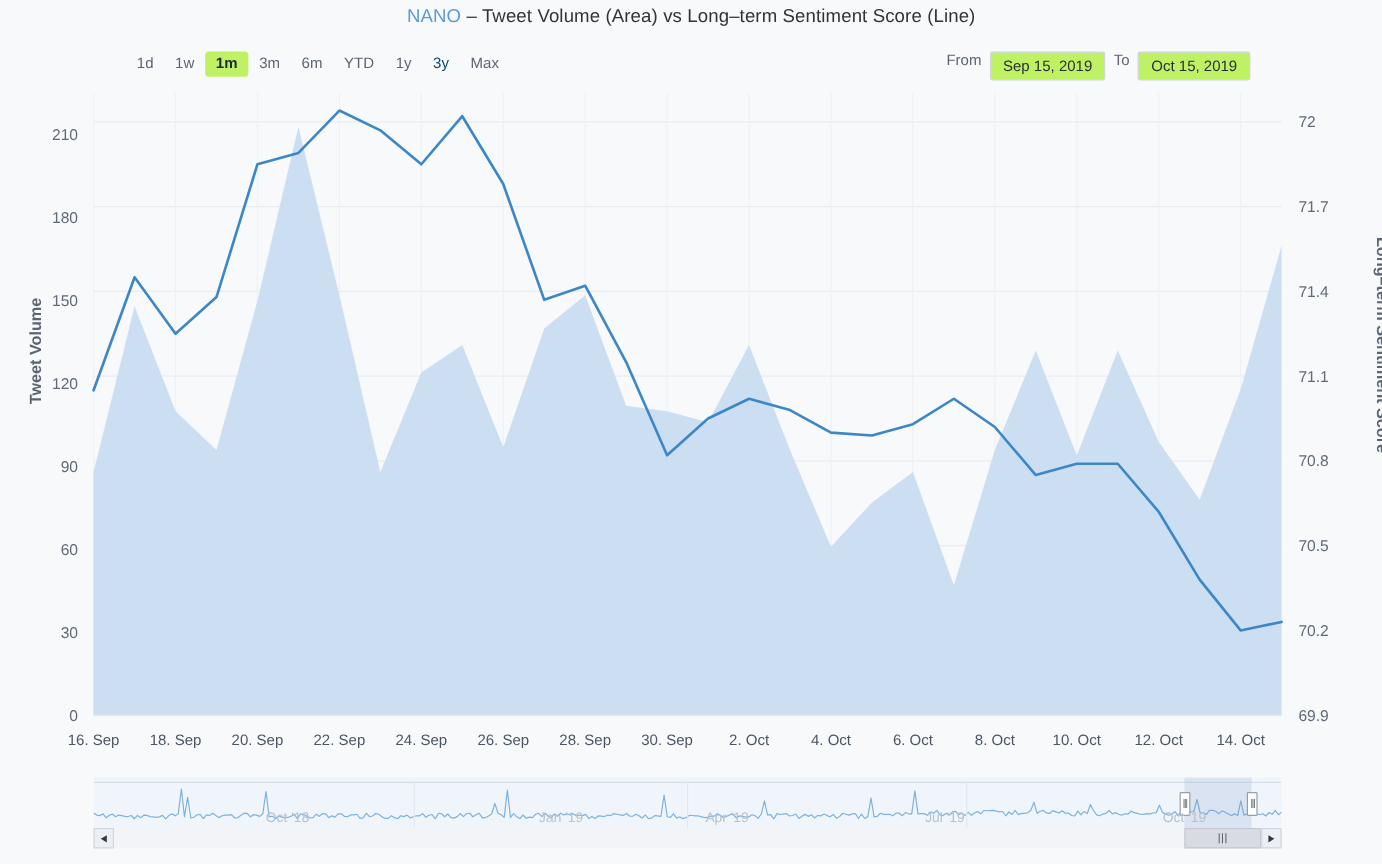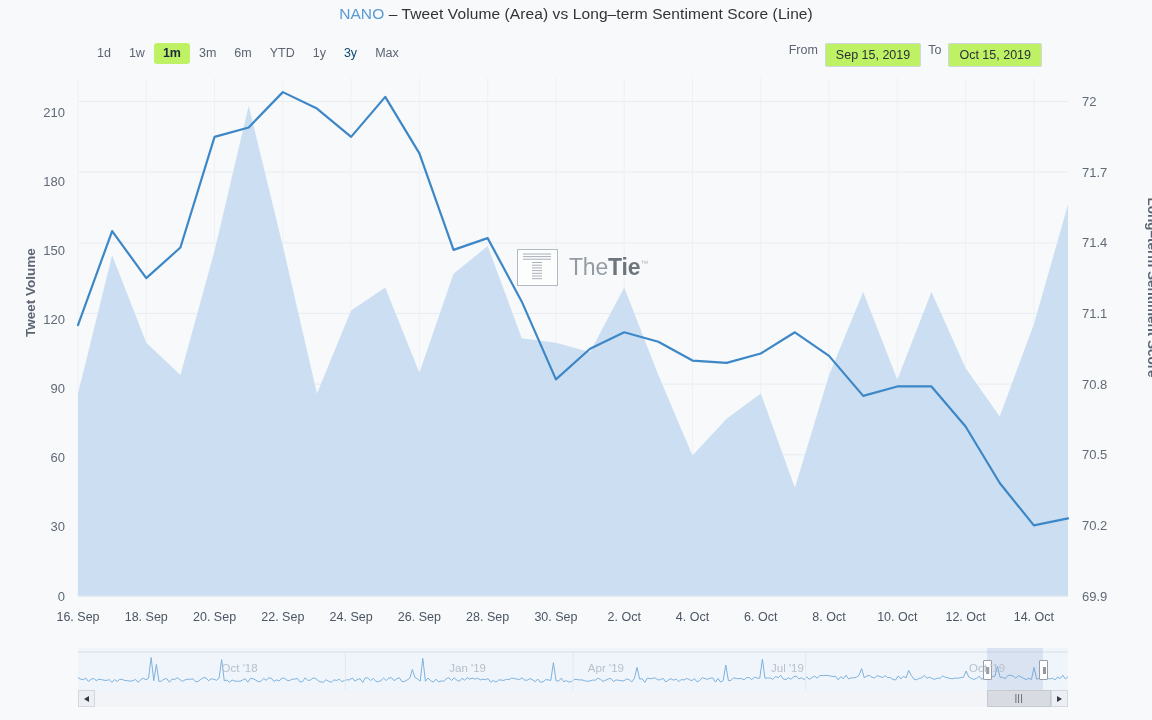--- a/index.html
+++ b/index.html
@@ -32,21 +32,21 @@
     color: #333333;
     letter-spacing: 0.1px;
     white-space: nowrap;
   }
   .chart-title .ticker {
     color: #5b9bd5;
   }
   
   .range-selector {
     position: absolute;
-    left: 88px; top: 43px;
+    left: 105px; top: 43px;
     display: flex;
     align-items: center;
     gap: 0px;
   }
   .range-btn {
     font-size: 12.5px;
     color: #5d6573;
     padding: 3px 9px;
     border-radius: 3px;
     line-height: 15px;
@@ -159,21 +159,21 @@
     position: absolute;
     left: 78px;
     top: 648px;
     width: 990px;
     height: 44px;
   }
   .nav-label {
     position: absolute;
     font-size: 11.5px;
     color: #b8c0ca;
-    top: 14px;
+    top: 28px;
   }
   .nav-sel {
     position: absolute;
     top: 0;
     height: 44px;
     background: rgba(120,150,200,0.18);
     border-left: 0;
   }
   .nav-handle {
     position: absolute;
@@ -330,39 +330,20 @@
       <text x="624.2068965517242" y="621" text-anchor="middle" class="tick-label-x">2. Oct</text>
       <text x="692.4827586206897" y="621" text-anchor="middle" class="tick-label-x">4. Oct</text>
       <text x="760.7586206896551" y="621" text-anchor="middle" class="tick-label-x">6. Oct</text>
       <text x="829.0344827586207" y="621" text-anchor="middle" class="tick-label-x">8. Oct</text>
       <text x="897.3103448275862" y="621" text-anchor="middle" class="tick-label-x">10. Oct</text>
       <text x="965.5862068965517" y="621" text-anchor="middle" class="tick-label-x">12. Oct</text>
       <text x="1033.8620689655172" y="621" text-anchor="middle" class="tick-label-x">14. Oct</text>
       <line x1="78" y1="596" x2="1068" y2="596" stroke="#e0e6ec" stroke-width="1"></line>
     </svg>
 
-  <div class="watermark">
-    <div class="wm-logo">
-      <svg width="38" height="34" viewBox="0 0 38 34">
-        <g stroke="#8d949e" stroke-width="1" fill="none">
-          <line x1="5" y1="4" x2="33" y2="4"></line>
-          <line x1="5" y1="6.6" x2="33" y2="6.6"></line>
-          <line x1="5" y1="9.2" x2="33" y2="9.2"></line>
-          <line x1="14" y1="12.5" x2="24" y2="12.5"></line>
-          <line x1="14" y1="15.2" x2="24" y2="15.2"></line>
-          <line x1="14" y1="17.9" x2="24" y2="17.9"></line>
-          <line x1="14" y1="20.6" x2="24" y2="20.6"></line>
-          <line x1="14" y1="23.3" x2="24" y2="23.3"></line>
-          <line x1="14" y1="26" x2="24" y2="26"></line>
-          <line x1="14" y1="28.7" x2="24" y2="28.7"></line>
-        </g>
-      </svg>
-    </div>
-    <div class="wm-text"><span>The</span><b>Tie</b><span class="wm-tm">™</span></div>
-  </div>
 
   <div class="navigator">
     <svg id="nav-svg" width="990" height="44">
         <rect x="0" y="0" width="990" height="44" fill="#eaf3fb" fill-opacity="0.55"></rect>
         <line x1="0" y1="4" x2="990" y2="4" stroke="#d7dde4" stroke-width="1"></line>
         <path d="M0.00,29.60 L2.61,31.20 L5.22,31.70 L7.84,30.17 L10.45,33.49 L13.06,31.34 L15.67,30.39 L18.28,32.67 L20.90,31.23 L23.51,31.62 L26.12,32.26 L28.73,32.44 L31.35,31.57 L33.96,34.32 L36.57,31.54 L39.18,33.39 L41.79,31.35 L44.41,31.52 L47.02,32.54 L49.63,32.65 L52.24,33.13 L54.85,32.75 L57.47,31.45 L60.08,34.36 L62.69,31.63 L65.30,30.20 L67.92,31.85 L70.53,30.21 L73.14,9.50 L75.75,32.72 L78.36,16.40 L80.98,33.53 L83.59,33.06 L86.20,30.95 L88.81,30.70 L91.42,34.23 L94.04,31.03 L96.65,31.51 L99.26,29.76 L101.87,31.55 L104.49,33.36 L107.10,31.79 L109.71,31.29 L112.32,31.28 L114.93,30.85 L117.55,33.64 L120.16,33.40 L122.77,31.34 L125.38,29.67 L127.99,29.84 L130.61,32.79 L133.22,30.83 L135.83,31.26 L138.44,32.28 L141.06,30.08 L143.67,11.60 L146.28,32.79 L148.89,32.11 L151.50,34.26 L154.12,32.02 L156.73,32.97 L159.34,33.29 L161.95,33.21 L164.56,32.15 L167.18,30.65 L169.79,34.23 L172.40,30.31 L175.01,30.73 L177.63,32.02 L180.24,33.68 L182.85,33.34 L185.46,30.48 L188.07,32.26 L190.69,29.99 L193.30,30.16 L195.91,33.41 L198.52,31.87 L201.13,32.98 L203.75,30.25 L206.36,30.18 L208.97,32.27 L211.58,32.59 L214.20,31.09 L216.81,31.08 L219.42,30.54 L222.03,33.95 L224.64,33.55 L227.26,29.71 L229.87,32.49 L232.48,31.98 L235.09,29.98 L237.70,30.52 L240.32,32.72 L242.93,34.02 L245.54,34.02 L248.15,31.71 L250.77,33.37 L253.38,34.26 L255.99,31.80 L258.60,32.55 L261.21,31.25 L263.83,33.58 L266.44,32.58 L269.05,31.81 L271.66,31.82 L274.27,29.96 L276.89,33.05 L279.50,31.38 L282.11,30.78 L284.72,34.40 L287.34,29.72 L289.95,30.10 L292.56,32.58 L295.17,30.33 L297.78,33.29 L300.40,33.76 L303.01,32.53 L305.62,30.09 L308.23,32.57 L310.84,30.00 L313.46,29.70 L316.07,32.66 L318.68,30.88 L321.29,29.71 L323.91,33.61 L326.52,33.39 L329.13,31.92 L331.74,30.39 L334.35,21.50 L336.97,29.61 L339.58,30.92 L342.19,33.13 L344.80,10.40 L347.41,33.24 L350.03,30.06 L352.64,32.68 L355.25,34.11 L357.86,31.18 L360.47,33.89 L363.09,32.89 L365.70,33.34 L368.31,30.54 L370.92,29.75 L373.54,32.53 L376.15,29.75 L378.76,32.03 L381.37,33.37 L383.98,30.26 L386.60,32.20 L389.21,29.69 L391.82,31.10 L394.43,30.08 L397.04,31.19 L399.66,30.17 L402.27,31.89 L404.88,31.18 L407.49,31.66 L410.11,30.60 L412.72,34.17 L415.33,32.50 L417.94,34.15 L420.55,31.94 L423.17,32.04 L425.78,32.46 L428.39,31.23 L431.00,31.62 L433.61,29.97 L436.23,30.53 L438.84,31.05 L441.45,31.51 L444.06,29.85 L446.68,32.05 L449.29,32.19 L451.90,30.59 L454.51,31.77 L457.12,33.71 L459.74,31.02 L462.35,34.24 L464.96,33.83 L467.57,31.66 L470.18,31.90 L472.80,32.40 L475.41,14.60 L478.02,32.62 L480.63,33.12 L483.25,30.15 L485.86,33.73 L488.47,32.64 L491.08,34.22 L493.69,33.34 L496.31,31.51 L498.92,31.57 L501.53,31.87 L504.14,31.96 L506.75,32.73 L509.37,33.34 L511.98,32.97 L514.59,32.10 L517.20,32.16 L519.82,30.21 L522.43,31.36 L525.04,33.40 L527.65,32.24 L530.26,30.93 L532.88,30.50 L535.49,33.59 L538.10,31.93 L540.71,32.32 L543.32,32.82 L545.94,32.77 L548.55,30.96 L551.16,31.66 L553.77,33.94 L556.39,30.35 L559.00,19.40 L561.61,31.06 L564.22,30.79 L566.83,34.36 L569.45,30.02 L572.06,30.73 L574.67,30.36 L577.28,29.98 L579.89,31.96 L582.51,31.58 L585.12,30.35 L587.73,34.01 L590.34,32.12 L592.96,30.64 L595.57,32.29 L598.18,30.97 L600.79,33.60 L603.40,31.50 L606.02,31.97 L608.63,30.36 L611.24,31.65 L613.85,32.69 L616.46,30.64 L619.08,33.92 L621.69,32.44 L624.30,29.70 L626.91,30.57 L629.53,31.26 L632.14,30.20 L634.75,29.90 L637.36,34.10 L639.97,30.41 L642.59,34.08 L645.20,32.51 L647.81,17.00 L650.42,32.67 L653.03,32.36 L655.65,29.73 L658.26,30.60 L660.87,30.58 L663.48,30.60 L666.09,31.82 L668.71,29.57 L671.32,29.68 L673.93,31.72 L676.54,29.06 L679.16,30.15 L681.77,30.20 L684.38,11.00 L686.99,30.29 L689.60,29.99 L692.22,30.00 L694.83,31.41 L697.44,28.51 L700.05,29.73 L702.66,27.34 L705.28,31.06 L707.89,31.62 L710.50,29.77 L713.11,31.30 L715.73,28.57 L718.34,28.20 L720.95,30.95 L723.56,29.71 L726.17,31.70 L728.79,28.80 L731.40,31.45 L734.01,29.47 L736.62,28.22 L739.23,30.20 L741.85,27.47 L744.46,27.64 L747.07,27.48 L749.68,27.38 L752.30,27.99 L754.91,28.52 L757.52,28.25 L760.13,31.80 L762.74,28.67 L765.36,30.72 L767.97,27.22 L770.58,30.87 L773.19,29.83 L775.80,29.79 L778.42,29.27 L781.03,27.22 L783.64,20.60 L786.25,29.78 L788.87,28.01 L791.48,27.38 L794.09,29.43 L796.70,29.87 L799.31,27.53 L801.93,28.57 L804.54,29.55 L807.15,27.68 L809.76,29.63 L812.37,29.50 L814.99,31.58 L817.60,31.92 L820.21,27.90 L822.82,30.98 L825.44,28.21 L828.05,29.93 L830.66,22.40 L833.27,27.40 L835.88,31.11 L838.50,31.79 L841.11,30.37 L843.72,29.85 L846.33,27.42 L848.94,30.29 L851.56,29.18 L854.17,30.55 L856.78,31.37 L859.39,30.11 L862.01,30.37 L864.62,27.91 L867.23,29.23 L869.84,29.85 L872.45,30.56 L875.07,30.70 L877.68,29.98 L880.29,30.28 L882.90,29.50 L885.51,29.24 L888.13,23.00 L890.74,28.98 L893.35,30.42 L895.96,31.42 L898.58,30.38 L901.19,28.30 L903.80,31.60 L906.41,28.33 L909.02,30.42 L911.64,27.85 L914.25,28.68 L916.86,28.25 L919.47,18.20 L922.08,29.30 L924.70,29.30 L927.31,30.69 L929.92,27.33 L932.53,27.37 L935.15,28.02 L937.76,30.24 L940.37,27.67 L942.98,28.85 L945.59,30.36 L948.21,31.60 L950.82,30.23 L953.43,31.66 L956.04,19.40 L958.65,31.27 L961.27,30.13 L963.88,28.76 L966.49,28.73 L969.10,30.18 L971.72,30.93 L974.33,30.15 L976.94,32.00 L979.55,29.07 L982.16,30.58 L984.78,27.35 L987.39,30.94 L990.00,28.68 " fill="none" stroke="#7fb2dd" stroke-width="1" stroke-linejoin="round"></path>
         <line x1="267.3" y1="4" x2="267.3" y2="44" stroke="#e3e8ee" stroke-width="1"></line>
         <line x1="495" y1="4" x2="495" y2="44" stroke="#e3e8ee" stroke-width="1"></line>
         <line x1="727.65" y1="4" x2="727.65" y2="44" stroke="#e3e8ee" stroke-width="1"></line>
       </svg>

